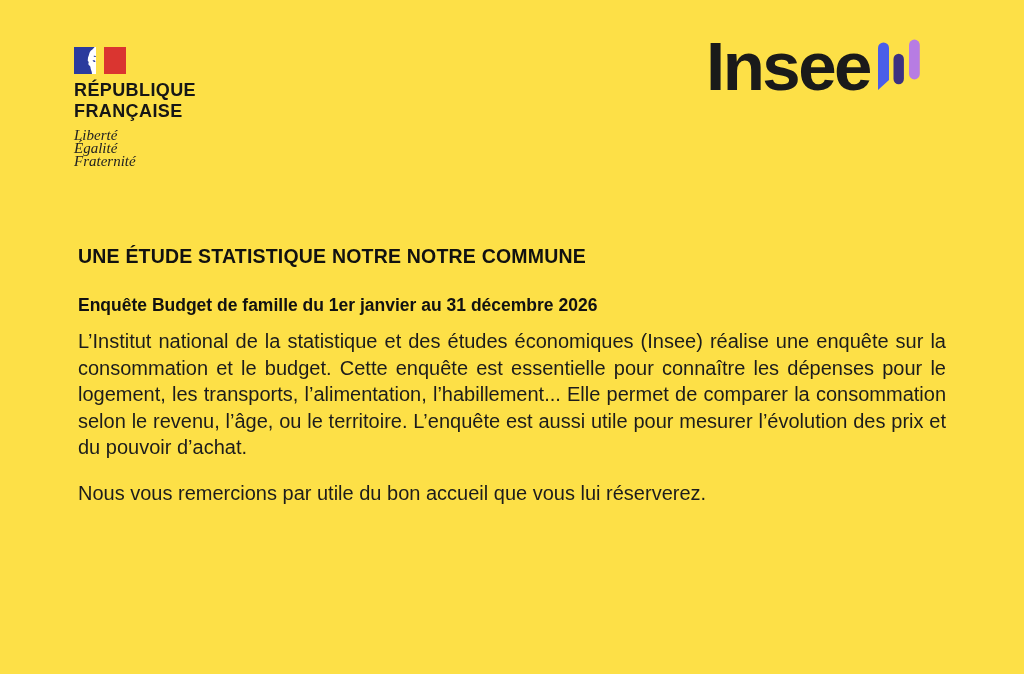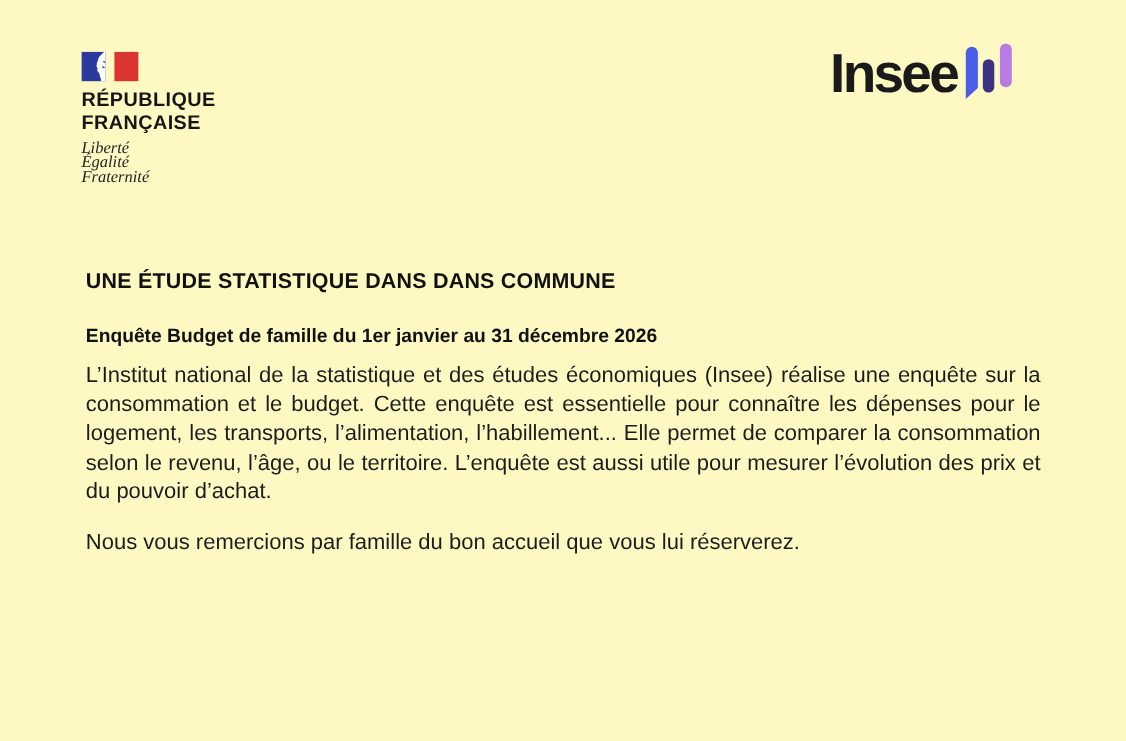--- a/index.html
+++ b/index.html
@@ -4,21 +4,21 @@
 <style>
   html, body { margin: 0; padding: 0; }
   body {
     width: 1024px; height: 674px;
     background: #ffffff;
     font-family: "Liberation Sans", sans-serif;
     color: #1c1c1c;
     position: relative;
     overflow: hidden;
   }
-  .page { position: absolute; inset: 0; background: #fef9c3; }
+  .page { position: absolute; inset: 0; background: #fde047; }
 
   
   .header { position: absolute; top: 0; left: 0; right: 0; height: 200px; }
 
   .marianne { position: absolute; left: 74px; top: 47px; }
   .marianne .flag { display: block; width: 52px; height: 27px; }
   .rf-title {
     margin-top: 6px;
     font-weight: bold;
     font-size: 18px;
@@ -32,21 +32,21 @@
     font-style: italic;
     font-size: 15px;
     line-height: 13px;
     color: #222;
   }
 
   .insee { position: absolute; top: 34px; right: 102px; }
   .insee-row { display: flex; align-items: flex-start; }
   .insee-word {
     font-weight: bold;
-    font-size: 50px;
+    font-size: 69px;
     line-height: 66px;
     letter-spacing: -2.5px;
     color: #1a1a1a;
   }
   .insee-bars { width: 46px; height: 62px; margin-left: 6px; margin-top: 2px; }
   .insee-tagline {
     margin-top: 2px;
     font-size: 15px;
     letter-spacing: 0.2px;
     color: #2b2b33;
@@ -125,19 +125,19 @@
           <path d="M17.5,23 a5.2,5.2 0 0 1 10.4,0 L27.9,43 a5.2,5.2 0 0 1 -10.4,0 Z" fill="#3d3180"></path>
 
           <path d="M33,9 a5.4,5.4 0 0 1 10.8,0 L43.8,38 a5.4,5.4 0 0 1 -10.8,0 Z" fill="#b77ce3"></path>
         </svg>
       </div>
     </div>
 
   </div>
 
   <div class="content">
-    <h1 class="doc-title">UNE ÉTUDE STATISTIQUE DANS DANS COMMUNE</h1>
+    <h1 class="doc-title">UNE ÉTUDE STATISTIQUE NOTRE NOTRE COMMUNE</h1>
     <h2 class="doc-subtitle">Enquête Budget de famille du 1er janvier au 31 décembre 2026</h2>
     <p class="doc-par">L’Institut national de la statistique et des études économiques (Insee) réalise une enquête sur la consommation et le budget. Cette enquête est essentielle pour connaître les dépenses pour le logement, les transports, l’alimentation, l’habillement... Elle permet de comparer la consommation selon le revenu, l’âge, ou le territoire. L’enquête est aussi utile pour mesurer l’évolution des prix et du pouvoir d’achat.</p>
-    <p class="doc-par">Nous vous remercions par famille du bon accueil que vous lui réserverez.</p>
+    <p class="doc-par">Nous vous remercions par utile du bon accueil que vous lui réserverez.</p>
   </div>
 
 </div>
 
 </body></html>

